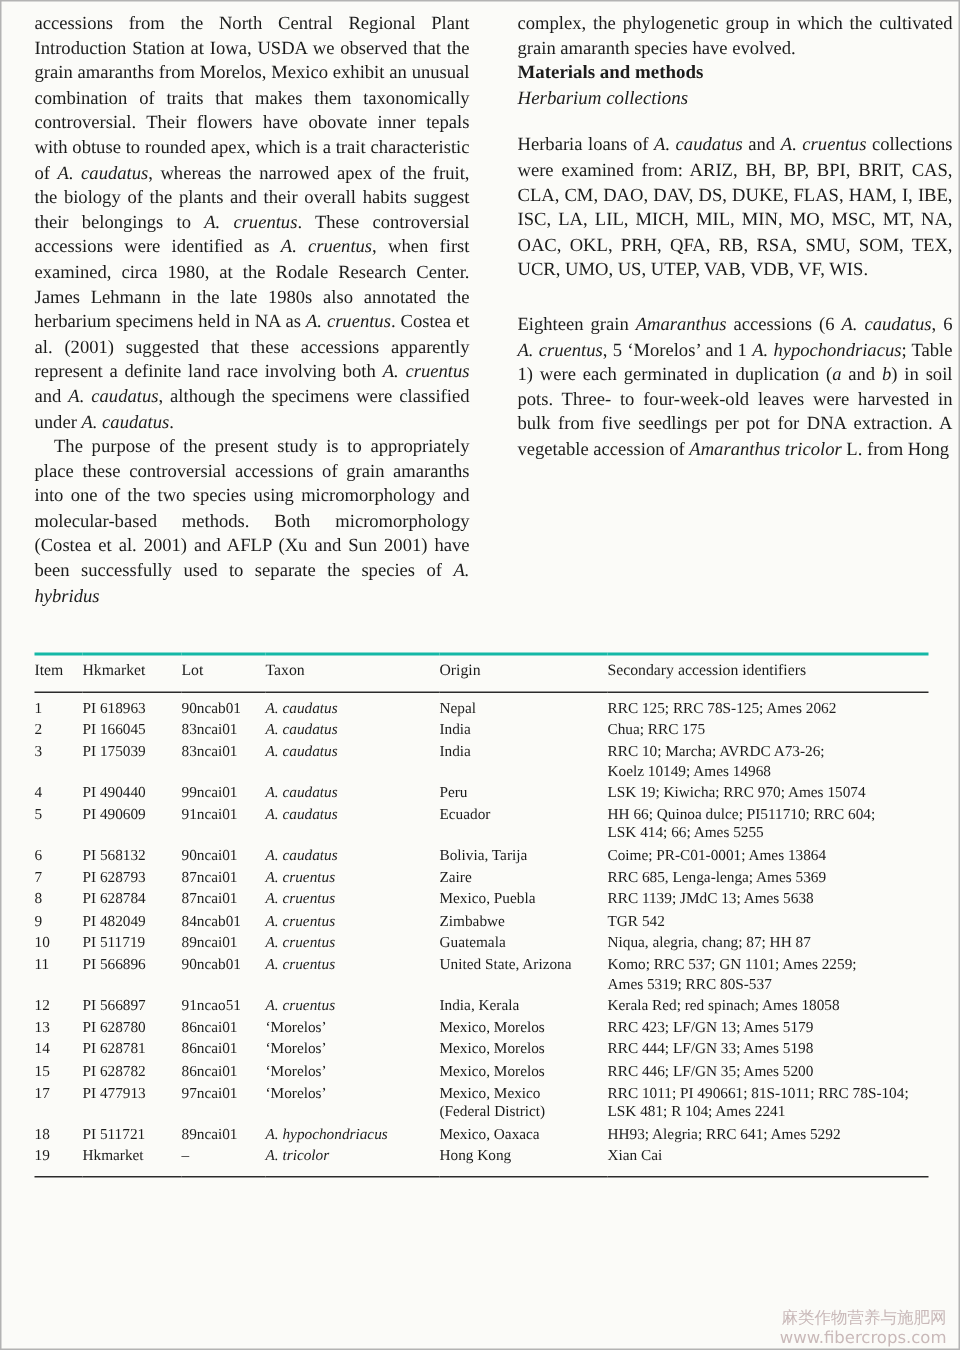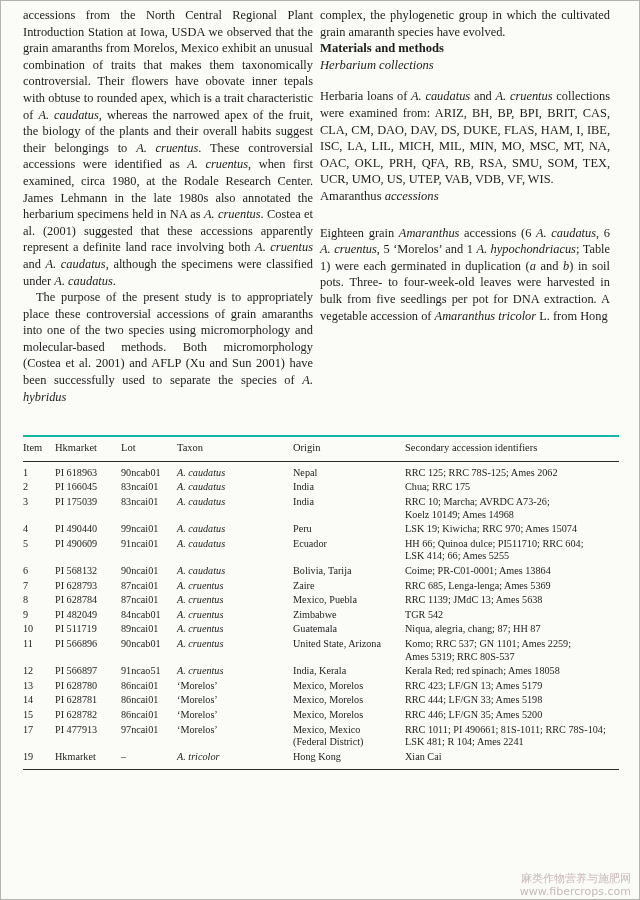--- a/index.html
+++ b/index.html
@@ -7,21 +7,21 @@
     position:relative;
     width:640px; height:900px;
     box-sizing:border-box;
     background:#fbfbf8;
     border:1px solid #b3b3b3;
     padding:6px 20px 0 22px;
     font-family:"Liberation Serif","DejaVu Serif",serif;
     color:#1c1c1c;
     overflow:hidden;
   }
-  .columns { display:flex; gap:7px; }
+  .columns { display:flex; gap:32px; }
   .col { flex:0 0 290px; width:290px; font-size:12.4px; line-height:16.6px; text-align:justify; }
   .col p { margin:0; }
   p.indent { text-indent:13px; }
 
   .h-section { font-weight:bold; font-size:12.6px; margin:38px 0 0 0; line-height:16.6px; }
   .h-sub1 { font-style:italic; font-size:12.6px; margin:20px 0 0 0; line-height:16.6px; }
   .h-sub2 { font-size:12.6px; margin:37px 0 0 0; line-height:16.6px; }
   .mt-para1 { margin-top:15px !important; }
   .mt-para2 { margin-top:20px !important; }
 
@@ -72,21 +72,20 @@
     <div class="col">
       <p><span>accessions from the North Central Regional Plant Introduction Station at Iowa, USDA we observed that the grain amaranths from Morelos, Mexico exhibit an unusual combination of traits that makes them taxonomically controversial. Their flowers have obovate inner tepals with obtuse to rounded apex, which is a trait characteristic of </span><i>A. caudatus</i><span>, whereas the narrowed apex of the fruit, the biology of the plants and their overall habits suggest their belongings to </span><i>A. cruentus</i><span>. These controversial accessions were identified as </span><i>A. cruentus</i><span>, when first examined, circa 1980, at the Rodale Research Center. James Lehmann in the late 1980s also annotated the herbarium specimens held in NA as </span><i>A. cruentus</i><span>. Costea et al. (2001) suggested that these accessions apparently represent a definite land race involving both </span><i>A. cruentus</i><span> and </span><i>A. caudatus</i><span>, although the specimens were classified under </span><i>A. caudatus</i><span>.</span></p>
       <p class="indent"><span>The purpose of the present study is to appropriately place these controversial accessions of grain amaranths into one of the two species using micromorphology and molecular-based methods. Both micromorphology (Costea et al. 2001) and AFLP (Xu and Sun 2001) have been successfully used to separate the species of </span><i>A. hybridus</i></p>
     </div>
 
     <div class="col">
       <p><span>complex, the phylogenetic group in which the cultivated grain amaranth species have evolved.</span></p>
       <p class="h-section">Materials and methods</p>
       <p class="h-sub1">Herbarium collections</p>
       <p class="mt-para1"><span>Herbaria loans of </span><i>A. caudatus</i><span> and </span><i>A. cruentus</i><span> collections were examined from: ARIZ, BH, BP, BPI, BRIT, CAS, CLA, CM, DAO, DAV, DS, DUKE, FLAS, HAM, I, IBE, ISC, LA, LIL, MICH, MIL, MIN, MO, MSC, MT, NA, OAC, OKL, PRH, QFA, RB, RSA, SMU, SOM, TEX, UCR, UMO, US, UTEP, VAB, VDB, VF, WIS.</span></p>
-      <p class="h-sub2"><span>Amaranthus </span><i>accessions</i></p>
       <p class="mt-para2"><span>Eighteen grain </span><i>Amaranthus</i><span> accessions (6 </span><i>A. caudatus</i><span>, 6 </span><i>A. cruentus</i><span>, 5 ‘Morelos’ and 1 </span><i>A. hypochondriacus</i><span>; Table 1) were each germinated in duplication (</span><i>a</i><span> and </span><i>b</i><span>) in soil pots. Three- to four-week-old leaves were harvested in bulk from five seedlings per pot for DNA extraction. A vegetable accession of </span><i>Amaranthus tricolor</i><span> L. from Hong</span></p>
     </div>
   </div>
 
   <div class="table-section">
     <table class="accessions">
       <colgroup>
         <col style="width:32px">
           <col style="width:66px">
           <col style="width:56px">
@@ -232,20 +231,28 @@
             <td>17</td>
             <td>PI 477913</td>
             <td>97ncai01</td>
             <td>‘Morelos’</td>
             <td>Mexico, Mexico
 (Federal District)</td>
             <td>RRC 1011; PI 490661; 81S-1011; RRC 78S-104;
 LSK 481; R 104; Ames 2241</td>
           </tr>
           <tr>
+            <td>18</td>
+            <td>PI 511721</td>
+            <td>89ncai01</td>
+            <td><i>A. hypochondriacus</i></td>
+            <td>Mexico, Oaxaca</td>
+            <td>HH93; Alegria; RRC 641; Ames 5292</td>
+          </tr>
+          <tr>
             <td>19</td>
             <td>Hkmarket</td>
             <td>–</td>
             <td><i>A. tricolor</i></td>
             <td>Hong Kong</td>
             <td>Xian Cai</td>
           </tr>
         </tbody>
     </table>
   </div>

